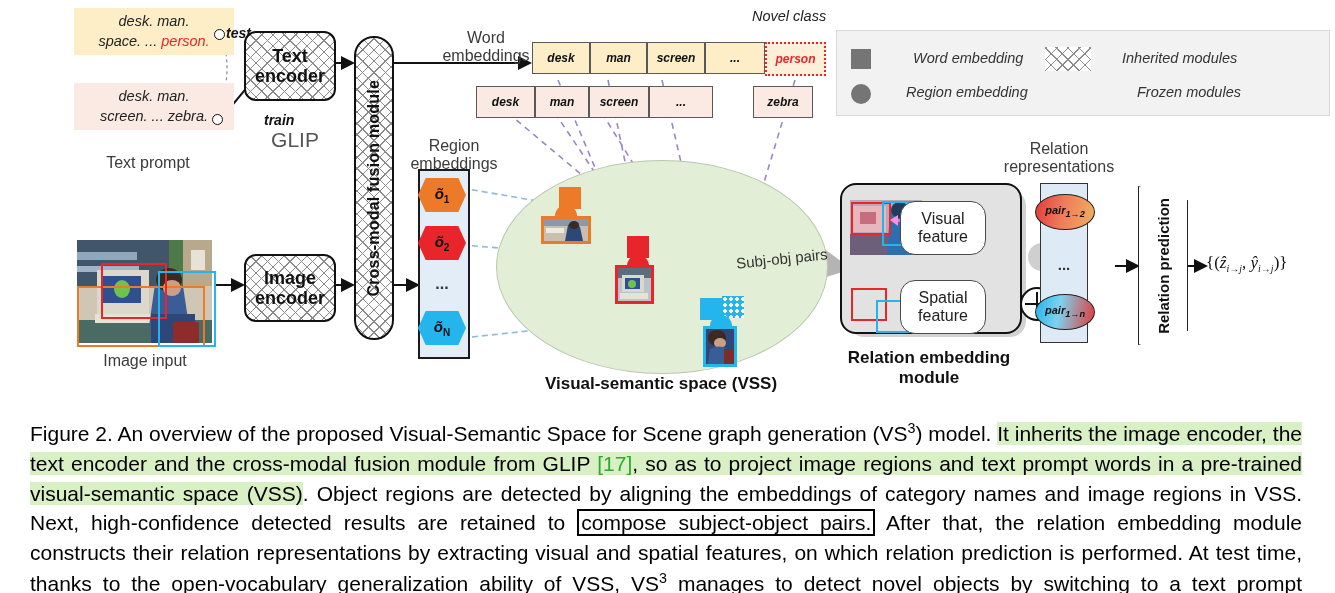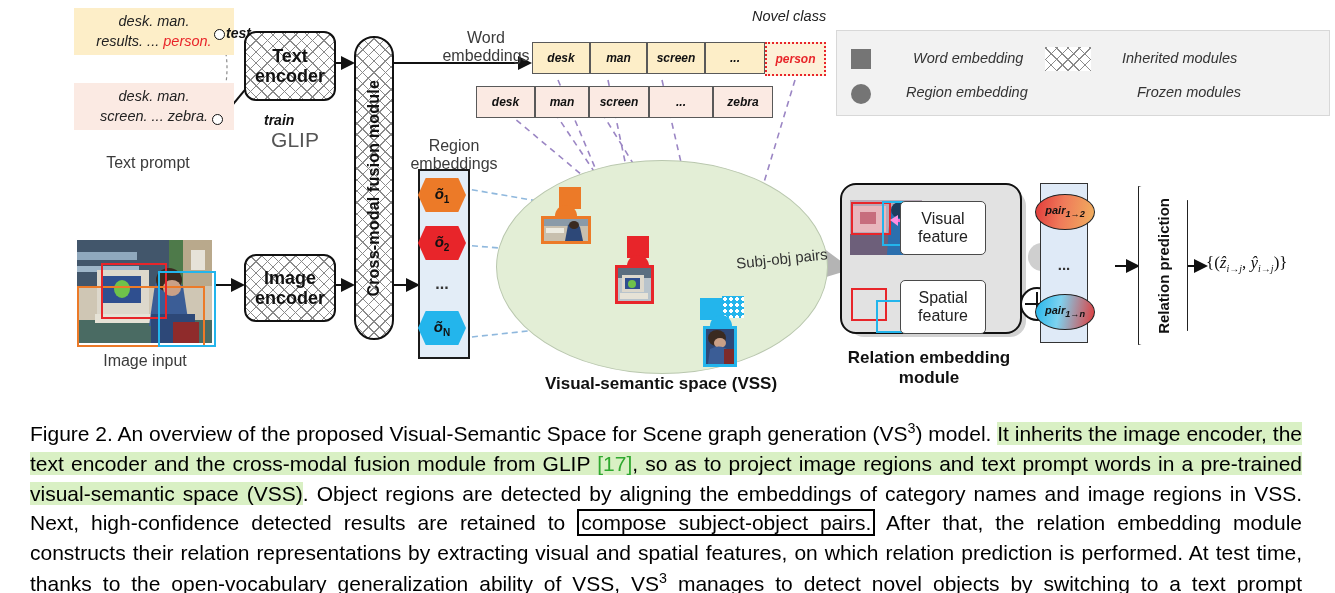--- a/index.html
+++ b/index.html
@@ -66,21 +66,21 @@
     background:#e3eed6;border:1.2px solid #b9c7ae;border-radius:50%;
   }
   .sq{width:22px;height:22px;}
   .ci{width:22px;height:22px;border-radius:50%;}
   .thumb{border:3px solid;}
 
   
   .remod{background:#e2e2e2;border:2.4px solid #111;border-radius:16px;}
   .remod-shadow{background:#d2d2d2;border-radius:16px;}
   .featbox{
-    background:#fff;border:1.6px solid #4a4a4a;border-radius:5px;
+    background:#fff;border:1.6px solid #4a4a4a;border-radius:15px;
     display:flex;align-items:center;justify-content:center;
     font-size:16px;color:#222;text-align:center;line-height:1.1;
   }
   .plus{width:30px;height:30px;border-radius:50%;border:2.2px solid #111;background:#fff;position:relative;}
   .plus:before,.plus:after{content:"";position:absolute;background:#111;}
   .plus:before{left:3px;right:3px;top:50%;height:2px;margin-top:-1px;}
   .plus:after{top:3px;bottom:3px;left:50%;width:2px;margin-left:-1px;}
 
   .relrep{background:#dfeaf7;border:1.6px solid #333;}
   .pairell{
@@ -177,21 +177,21 @@
     <path d="M1042,260 L1063,218" stroke="#111" stroke-width="2.2" fill="none" marker-end="url(#ah)"></path>
     <path d="M1042,272 L1063,314" stroke="#111" stroke-width="2.2" fill="none" marker-end="url(#ah)"></path>
 
     <line x1="1105" y1="266" x2="1128" y2="266" stroke="#111" stroke-width="2" marker-end="url(#ah)"></line>
 
     <line x1="1175" y1="266" x2="1196" y2="266" stroke="#111" stroke-width="2" marker-end="url(#ah)"></line>
   </svg>
 
   <div class="abs prompt test" style="left:64px;top:8px;width:148px;">
     <span>desk. man.</span><br>
-    <span>results. ... </span><span class="redw">person.</span>
+    <span>space. ... </span><span class="redw">person.</span>
   </div>
   <div class="abs prompt train" style="left:64px;top:83px;width:148px;">
     <span>desk. man.</span><br>
     <span>screen. ...  zebra.</span>
   </div>
   <div class="abs" style="left:204px;top:29px;width:9px;height:9px;border:1.4px solid #111;border-radius:50%;background:#fff;"></div>
   <div class="abs ital" style="left:216px;top:25px;font-weight:bold;font-size:14px;color:#111;">test</div>
   <div class="abs" style="left:202px;top:114px;width:9px;height:9px;border:1.4px solid #111;border-radius:50%;background:#fff;"></div>
   <div class="abs ital" style="left:214px;top:112px;font-weight:bold;font-size:14px;color:#111;margin-left:40px;">train</div>
   <div class="abs lbl" style="left:64px;top:154px;width:148px;font-size:16px;">Text prompt</div>
@@ -248,21 +248,21 @@
     <div class="wcell" style="width:56px;">screen</div>
     <div class="wcell" style="width:58px;">...</div>
     <div class="wcell last novel" style="width:57px;">person</div>
   </div>
 
   <div class="abs wordrow row-train" style="left:466px;top:86px;">
     <div class="wcell first" style="width:57px;">desk</div>
     <div class="wcell" style="width:52px;">man</div>
     <div class="wcell" style="width:58px;">screen</div>
     <div class="wcell" style="width:62px;">...</div>
-    <div class="wcell last" style="width:58px;">zebra</div>
+    <div class="wcell last" style="width:58px;margin-left:40px;">zebra</div>
   </div>
 
   <div class="abs lbl" style="left:396px;top:137px;width:96px;font-size:16px;">Region<br>embeddings</div>
   <div class="abs regbox" style="left:408px;top:169px;width:48px;height:186px;">
     <div style="position:absolute;left:-2px;top:7px;width:48px;display:flex;justify-content:center;">
       <div class="hexo" style="background:#ec7a28;">
         <span>õ<sub>1</sub></span>
       </div>
     </div>
     <div style="position:absolute;left:-2px;top:55px;width:48px;display:flex;justify-content:center;">
@@ -350,20 +350,21 @@
   </div>
   <div class="abs featbox" style="left:890px;top:280px;width:84px;height:52px;">
     <span>Spatial<br>feature</span>
   </div>
 
   <div class="abs" style="left:1018px;top:243px;width:28px;height:28px;border-radius:50%;background:#cfcfcf;"></div>
   <div class="abs plus" style="left:1010px;top:251px;"></div>
 
   <div class="abs lbl lbl-b" style="left:808px;top:348px;width:222px;font-size:17px;">Relation embedding module</div>
 
+  <div class="abs lbl" style="left:985px;top:140px;width:128px;font-size:16px;">Relation<br>representations</div>
   <div class="abs relrep" style="left:1030px;top:183px;width:46px;height:158px;">
     <div style="position:absolute;left:-6px;top:10px;">
       <div class="pairell pair1">
         <span>pair<sub>1→2</sub></span>
       </div>
     </div>
     <div style="position:absolute;left:0;top:72px;width:46px;text-align:center;font-weight:bold;font-size:15px;color:#333;">...</div>
     <div style="position:absolute;left:-6px;top:110px;">
       <div class="pairell pair2">
         <span>pair<sub>1→n</sub></span>

